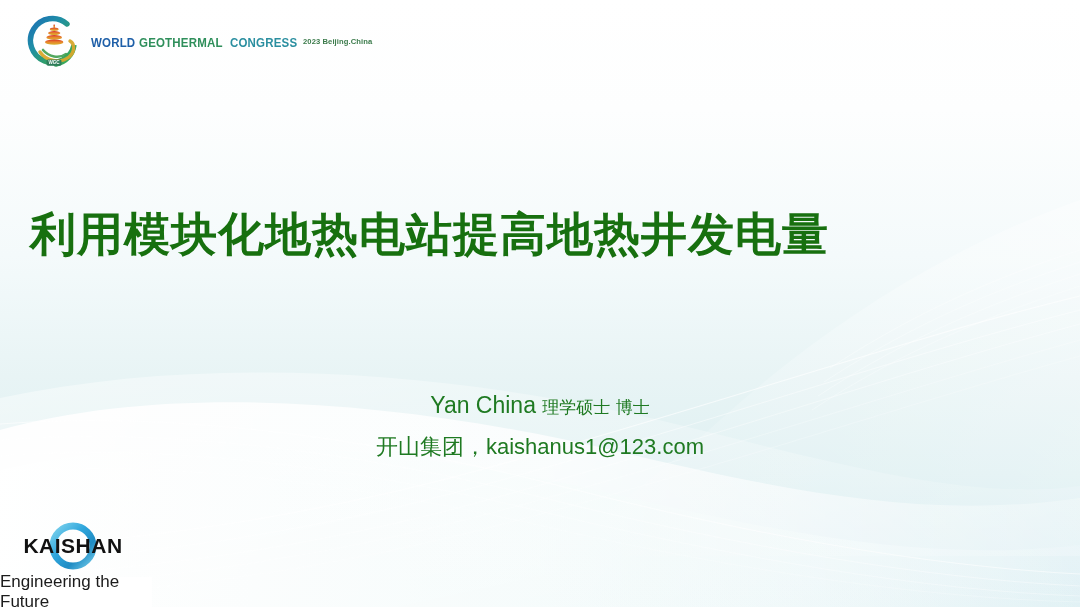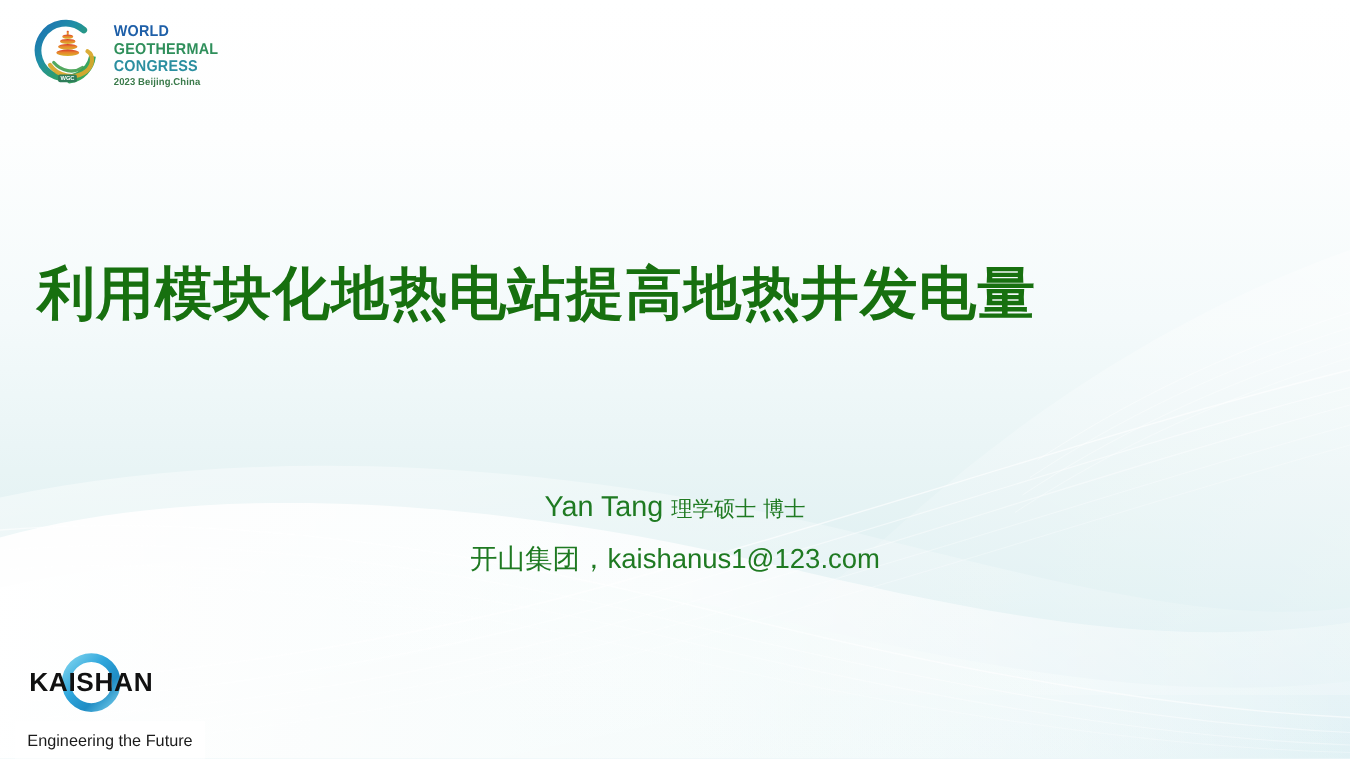--- a/index.html
+++ b/index.html
@@ -50,21 +50,20 @@
     gap: 7px;
   }
   .wgc-mark {
     width: 58px;
     height: 58px;
     flex: 0 0 58px;
     position: relative;
   }
   .wgc-wordmark {
     display: flex;
-    flex-direction: column;
     justify-content: center;
     line-height: 1;
     padding-top: 2px;
   }
   .wgc-wordmark .l1,
   .wgc-wordmark .l2,
   .wgc-wordmark .l3 {
     font-family: "Liberation Sans", sans-serif;
     font-weight: bold;
     font-size: 12.5px;
@@ -160,30 +159,30 @@
   .kaishan-mark {
     position: absolute;
     left: 14px;
     top: 2px;
     width: 118px;
     height: 56px;
     text-align: right;
   }
   .kaishan-tagline {
     position: absolute;
-    left: 12px;
+    left: 0;
     bottom: 0;
     width: 152px;
     height: 30px;
     background: #ffffff;
     display: flex;
     align-items: center;
     justify-content: center;
     font-family: "Liberation Sans", sans-serif;
-    font-size: 13px;
+    font-size: 17px;
     color: #1b1b1b;
   }
 </style>
 </head>
 <body>
 
 <div class="slide">
 
   <div class="waves">
     <svg viewBox="0 0 1080 607" preserveAspectRatio="none" xmlns="http://www.w3.org/2000/svg">
@@ -285,21 +284,21 @@
         <span class="l4">2023 Beijing.China</span>
       </div>
     </div>
 
   </div>
 
   <div class="title">利用模块化地热电站提高地热井发电量</div>
 
   <div class="author-block">
     <div class="author-line">
-      <span>Yan Tang</span><span>&nbsp;</span><span class="degree">理学硕士 博士</span>
+      <span>Yan China</span><span>&nbsp;</span><span class="degree">理学硕士 博士</span>
     </div>
     <div class="affil-line">开山集团，kaishanus1@123.com</div>
   </div>
 
   <div class="kaishan-block">
     <div class="kaishan-mark">
       <svg viewBox="0 0 118 56" xmlns="http://www.w3.org/2000/svg">
         <defs>
           <linearGradient id="kring" x1="0" y1="0" x2="1" y2="1">
             <stop offset="0%" stop-color="#7fd4ee"></stop>

